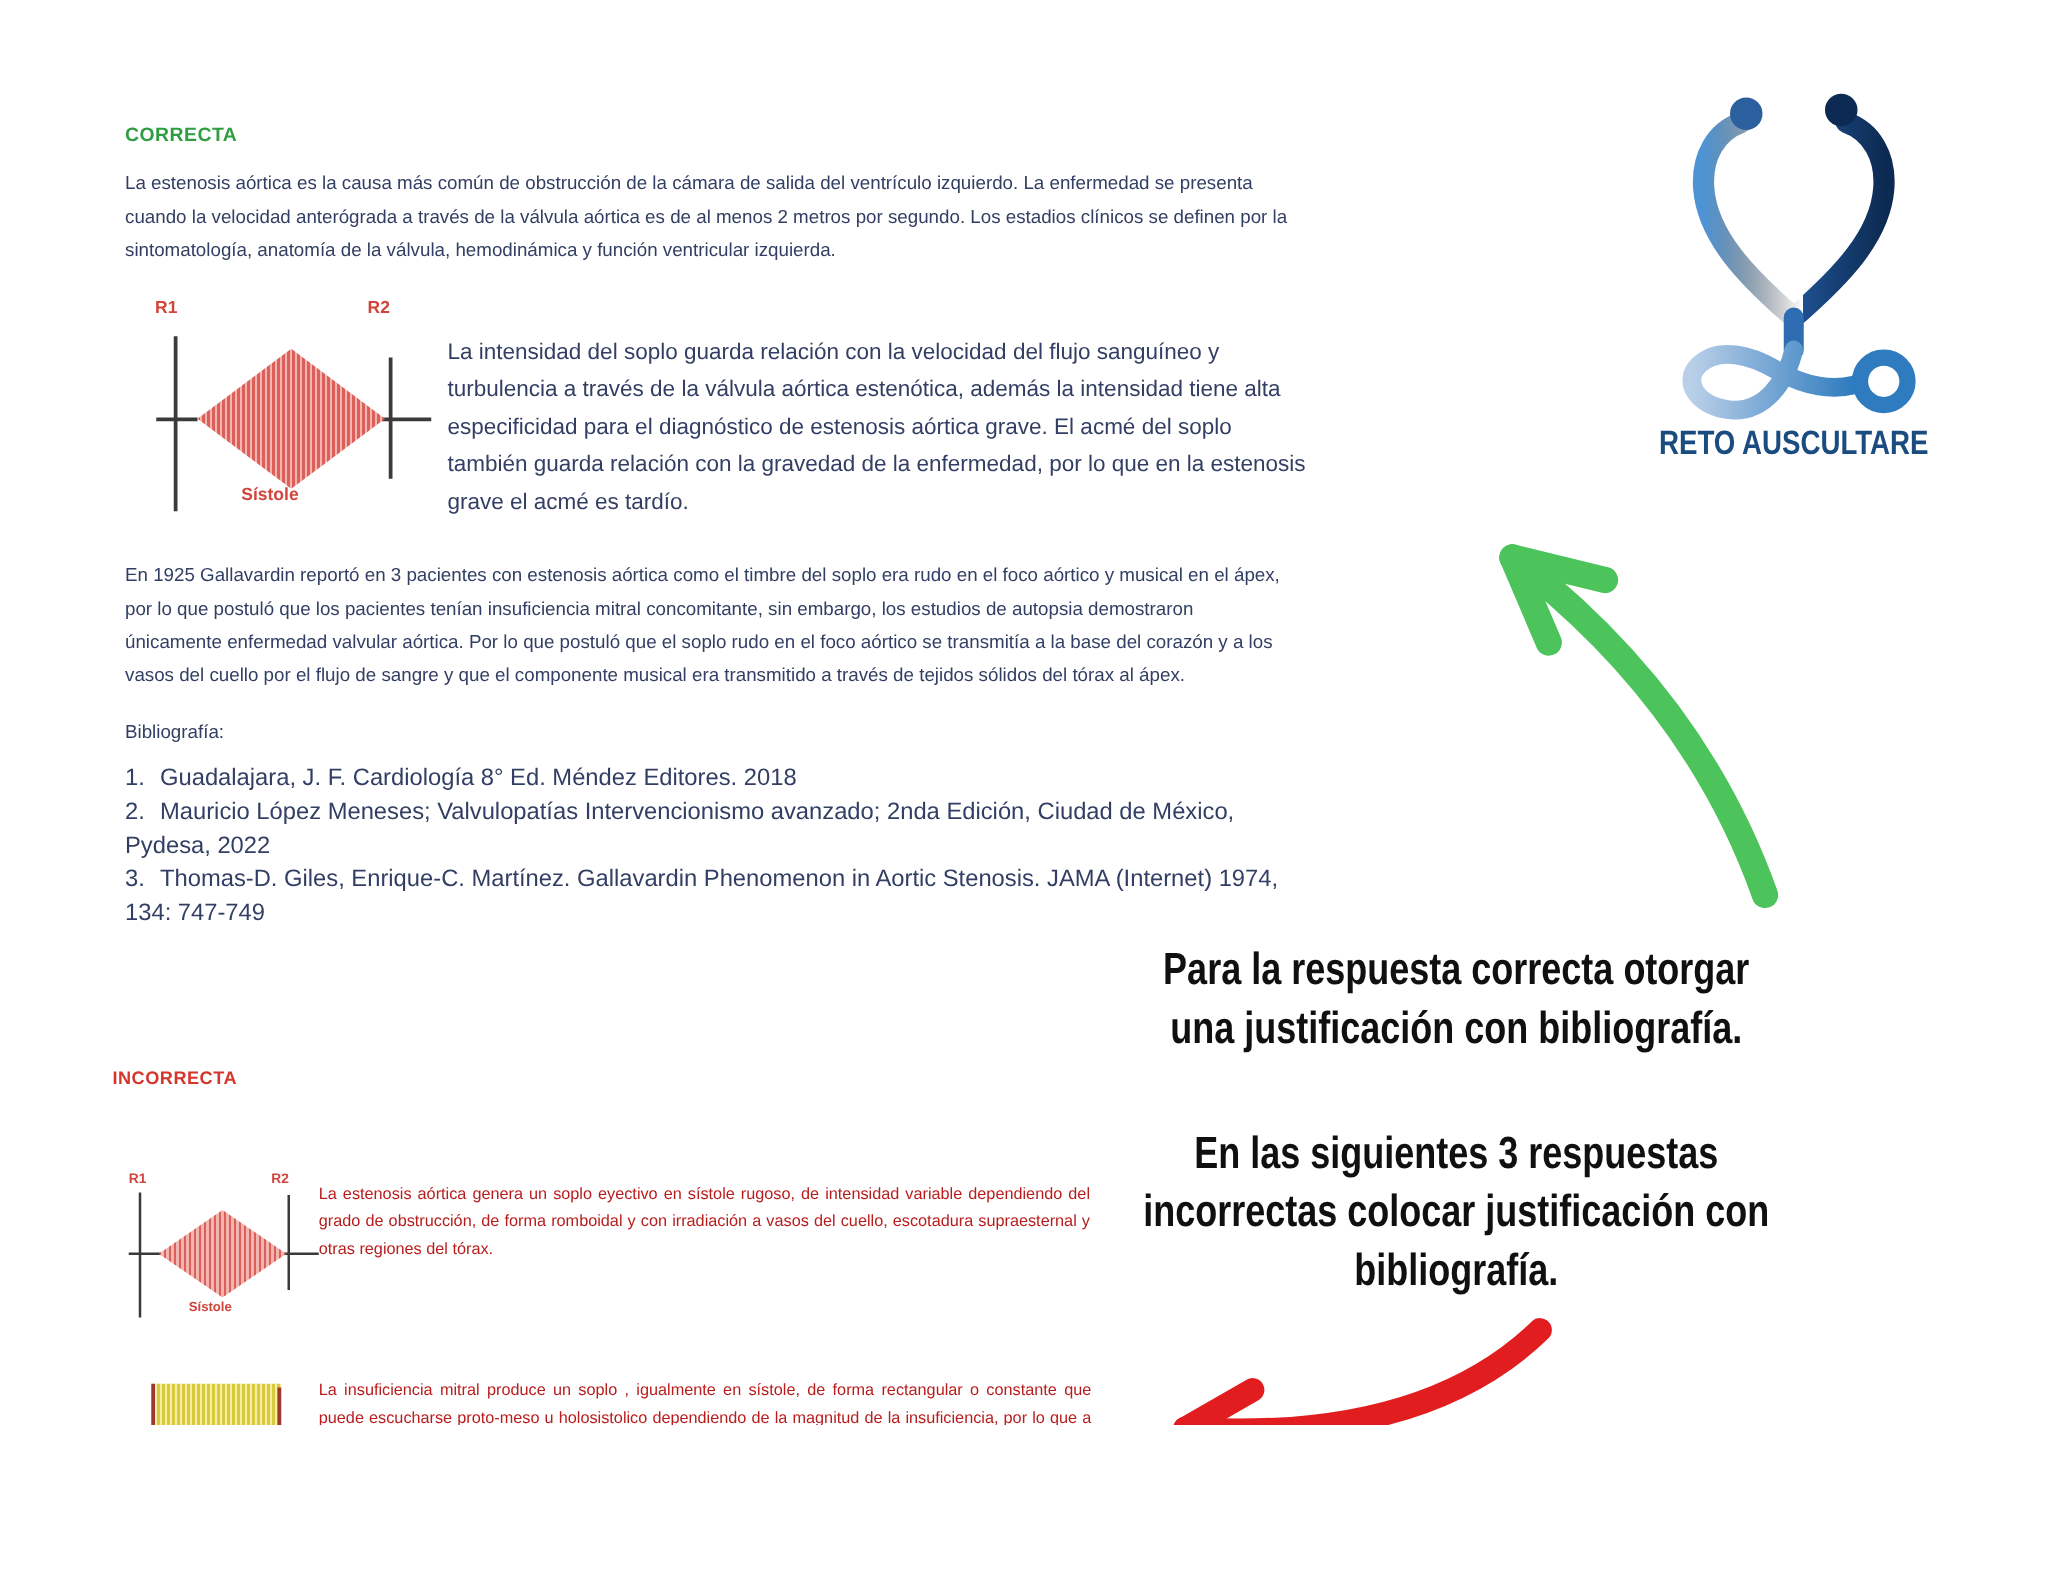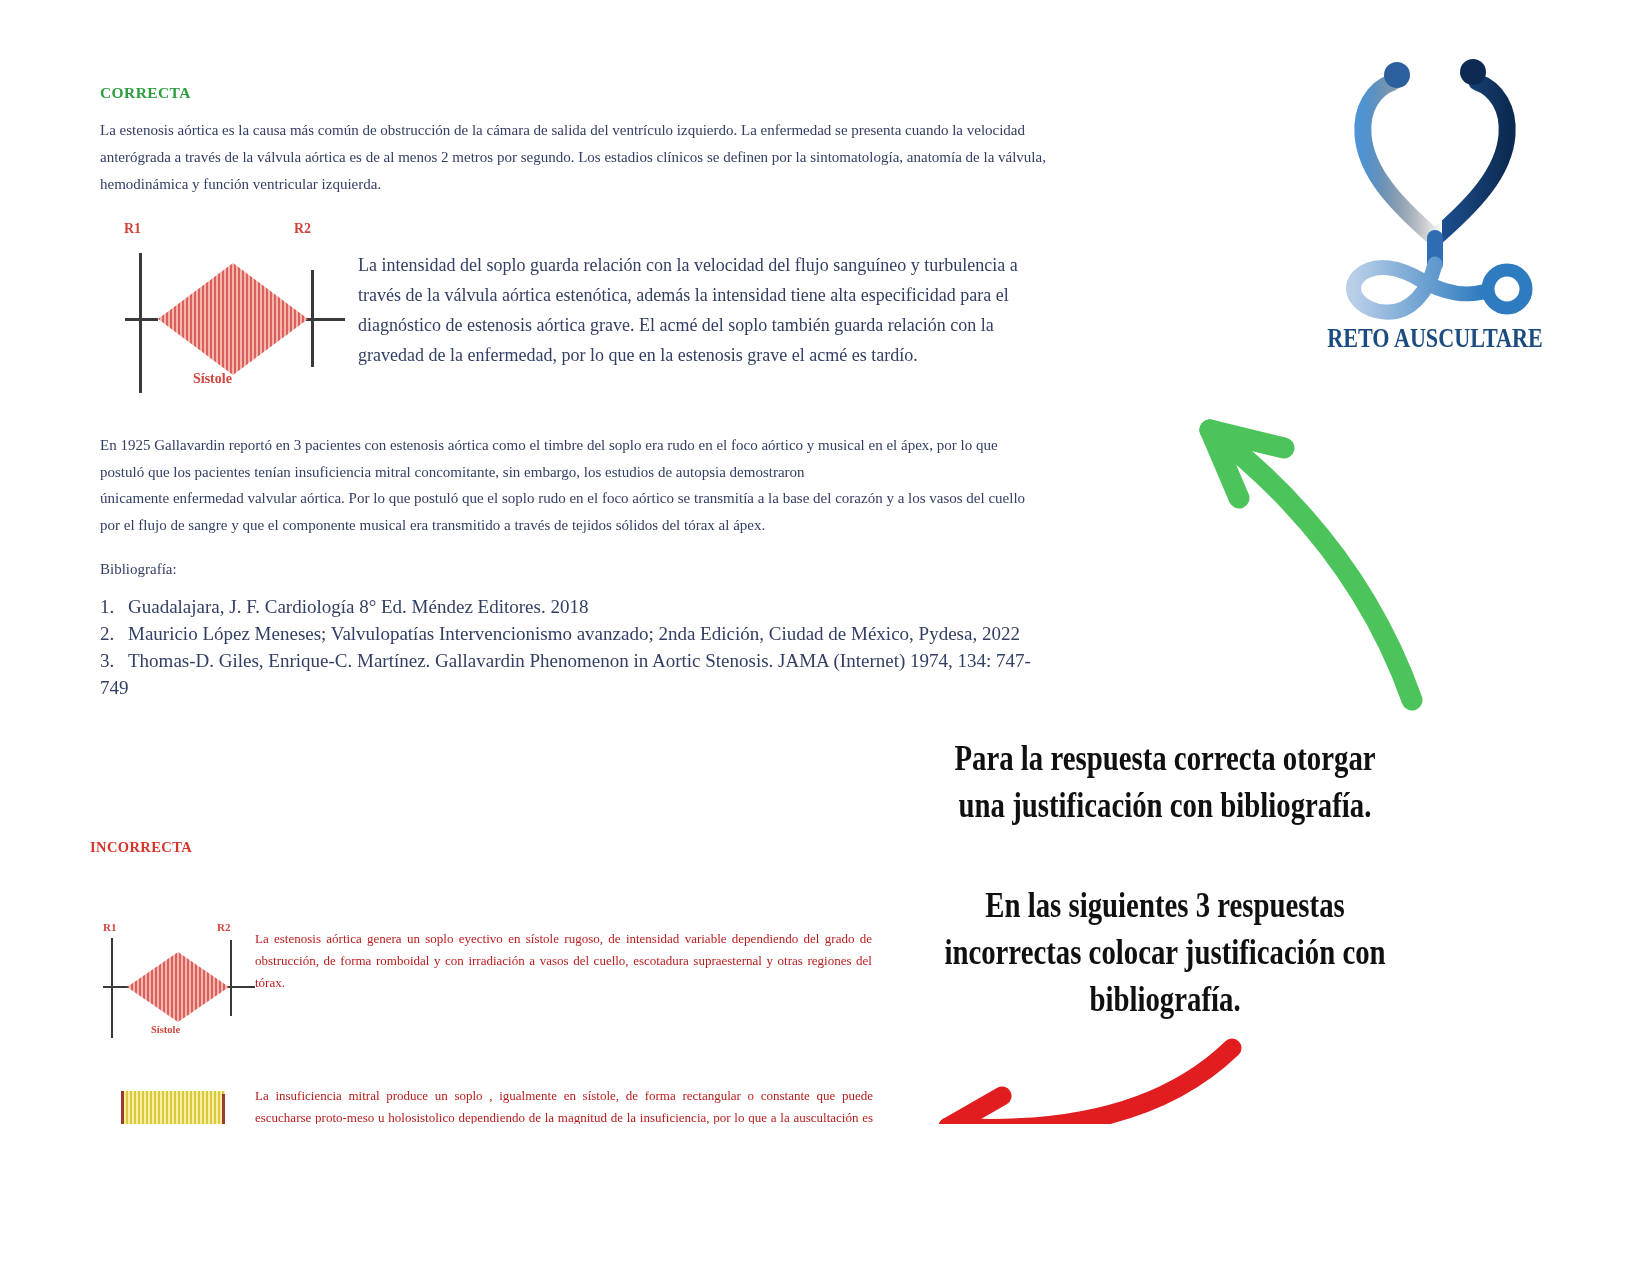--- a/index.html
+++ b/index.html
@@ -1,18 +1,19 @@
 <!DOCTYPE html>
 <html><head>
 <meta charset="utf-8">
 <style>
   html,body{margin:0;padding:0;background:#ffffff;}
   .canvas{
     position:relative;width:1650px;height:1124px;background:#ffffff;overflow:hidden;
-    font-family:Liberation Serif, serif;
+    font-family:Liberation Sans, sans-serif;
+    margin-top:16px;
   }
   .abs{position:absolute;}
   
   .sec-heading{font-weight:bold;font-size:15.5px;letter-spacing:.4px;}
   
   .body-text{color:#323e63;font-size:15px;line-height:27px;}
   .murmur-text{color:#323e63;font-size:18px;line-height:30px;}
   .pre{white-space:pre-line;}
   .bib-item{margin:0;color:#323e63;font-size:19px;line-height:27px;}
   .bib-num{display:inline-block;width:28px;}

